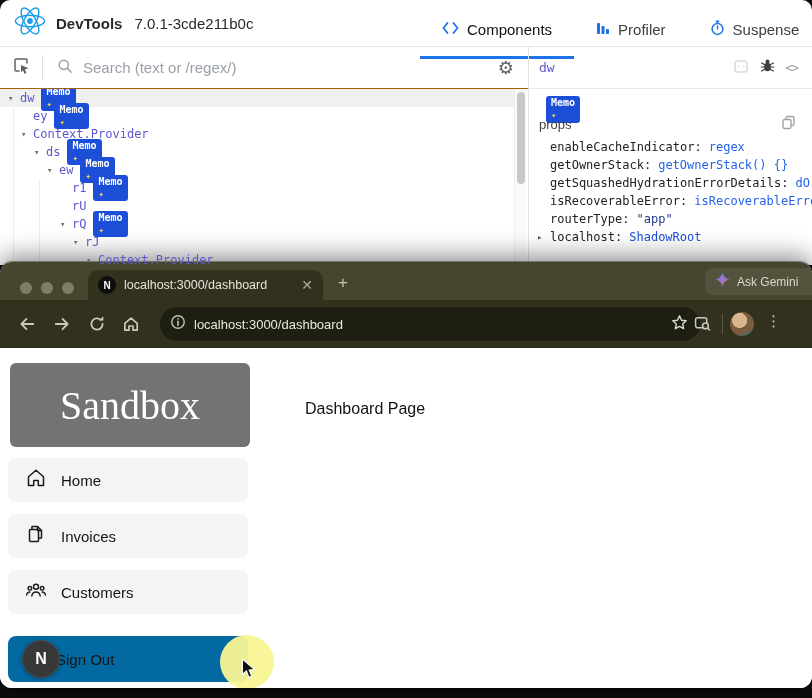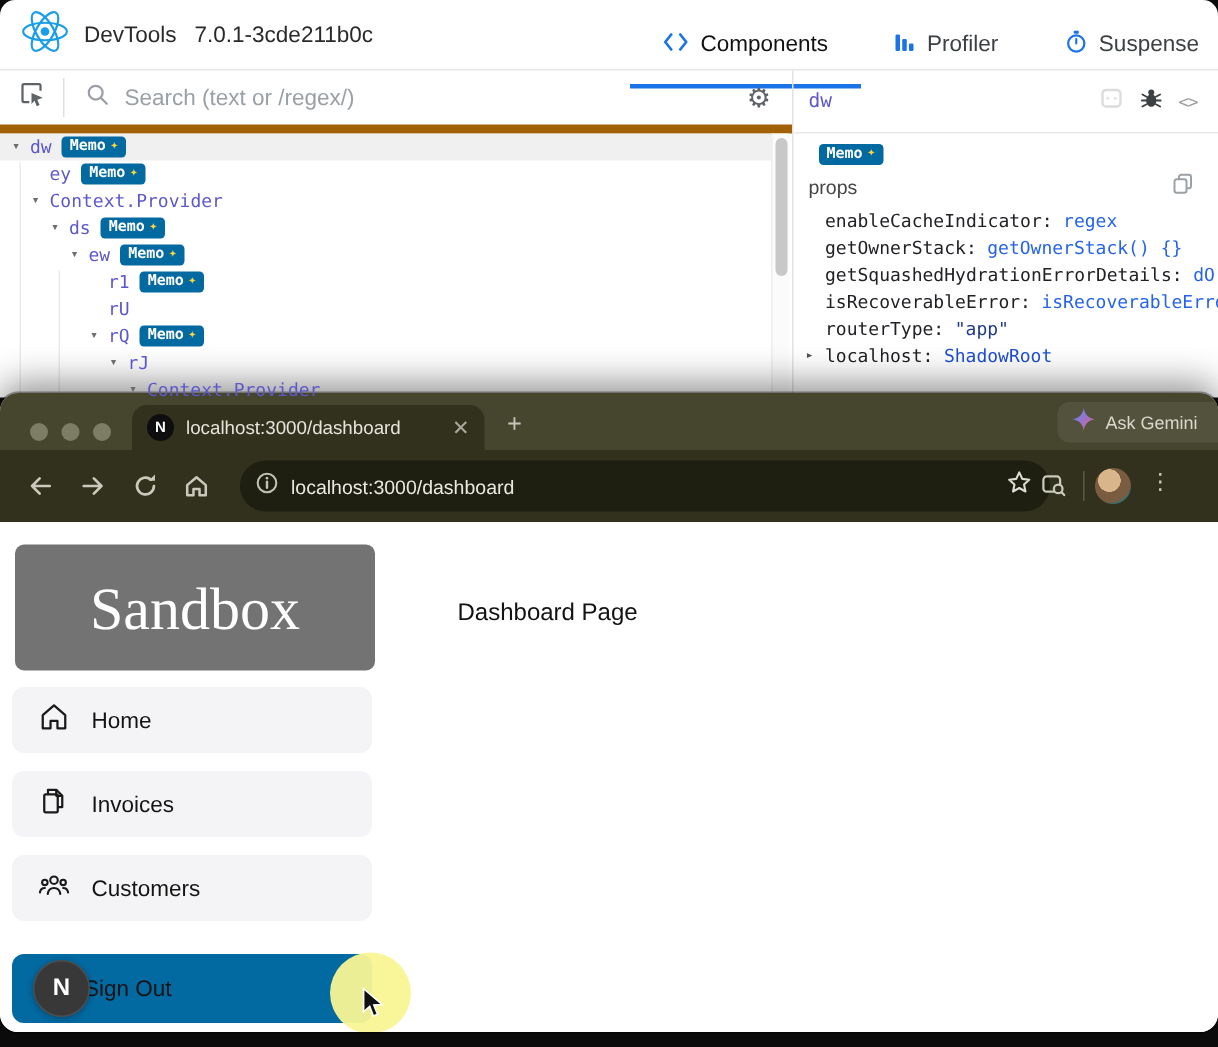--- a/index.html
+++ b/index.html
@@ -6,46 +6,46 @@
   html,body { width:812px; height:698px; background:#0c0c0c; overflow:hidden;
     font-family:"Liberation Sans", sans-serif; }
   .stage { position:absolute; inset:0; width:812px; height:698px; }
 
   
   .devtools { position:absolute; left:0; top:0; width:812px; height:265px;
     background:#fff; border-radius:10px 10px 0 0; overflow:hidden; }
   .dt-topbar { position:absolute; left:0; top:0; width:812px; height:47px;
     border-bottom:1px solid #e6e6e6; display:flex; align-items:center; }
   .dt-brandwrap { display:flex; align-items:center; gap:10px; padding-left:14px; }
-  .dt-title { font-size:15px; font-weight:400; color:#2a2a2a; }
+  .dt-title { font-size:15px; font-weight:700; color:#2a2a2a; }
   .dt-version { font-size:15px; color:#2a2a2a; margin-left:2px; }
   .dt-tabs { position:absolute; left:420px; top:0; height:47px; display:flex; }
   .dt-tab { display:flex; align-items:center; gap:8px; padding:0 22px; height:59px;
     font-size:15px; color:#3c4043; cursor:default; }
   .dt-tab.active { border-bottom:3px solid #1a73e8; color:#111; padding-top:3px; }
 
   .dt-searchrow { position:absolute; left:0; top:47px; width:528px; height:42px;
-    border-bottom:6px solid #a16207; display:flex; align-items:center; }
+    border-bottom:1px solid #a16207; display:flex; align-items:center; }
   .dt-inspect { margin-left:13px; }
   .dt-sep { width:1px; height:26px; background:#e0e0e0; margin:0 14px 0 12px; }
   .search-input { border:none; outline:none; font-size:15px; color:#333; flex:1;
     font-family:"Liberation Sans",sans-serif; background:transparent; }
   .search-input::placeholder { color:#9aa0a6; }
   .dt-gear { font-size:18px; color:#5f6368; margin-right:14px; line-height:1; }
 
   .tree { position:absolute; left:0; top:89px; width:514px; height:176px;
     overflow:hidden; font-family:"DejaVu Sans Mono", monospace; font-size:12px; }
   .guide { position:absolute; width:1px; background:#ececec; z-index:0; }
   .tree-row { position:relative; z-index:1; height:18px; display:flex; align-items:center; }
   .tree-row.selected { background:#f0f0f1; }
   .arrow { width:12px; font-size:9px; color:#6e6e6e; flex:0 0 12px; }
   .tname { color:#5c58cc; white-space:pre; }
-  .badge { display:inline-flex; align-items:center; gap:3px; background:#0369a1;
+  .badge { display:inline-flex; align-items:flex-start; gap:3px; background:#1d4ed8;
     color:#fff; font-family:"DejaVu Sans Mono", monospace; font-weight:700;
-    font-size:10px; padding:1px 5px 2px 5px; border-radius:3px; margin-left:7px; line-height:1.1; }
+    font-size:10px; padding:1px 5px 2px 5px; border-radius:3px; margin-left:7px; line-height:1.1;flex-direction:column; }
   .sparkle { color:#ffd43b; font-size:9px; }
 
   .dt-scroll { position:absolute; left:514px; top:89px; width:12px; height:176px;
     background:#fbfbfb; border-left:1px solid #eee; }
   .dt-thumb { position:absolute; left:2px; top:3px; width:8px; height:92px;
     border-radius:4px; background:#c8c8c8; }
   .vdivider { position:absolute; left:528px; top:47px; width:1px; height:218px; background:#e2e2e2; }
 
   .rpanel { position:absolute; left:529px; top:47px; width:283px; height:218px; }
   .rp-header { height:42px; border-bottom:1px solid #e8e8e8; display:flex;

